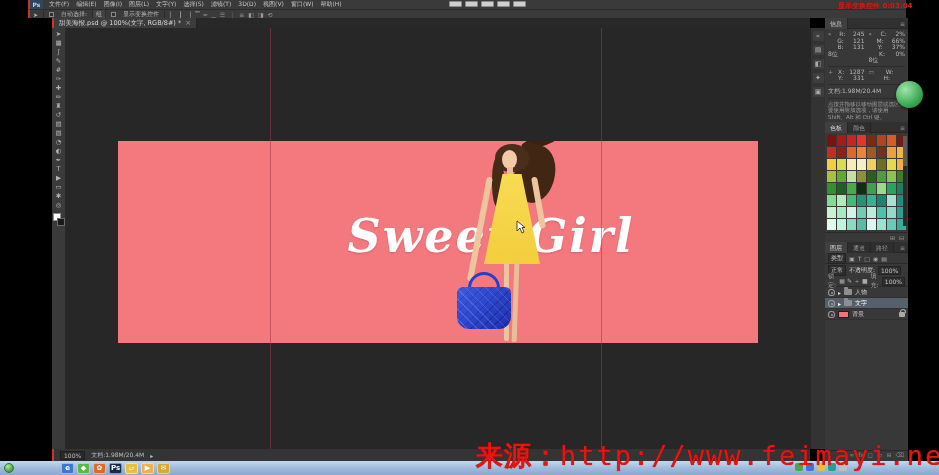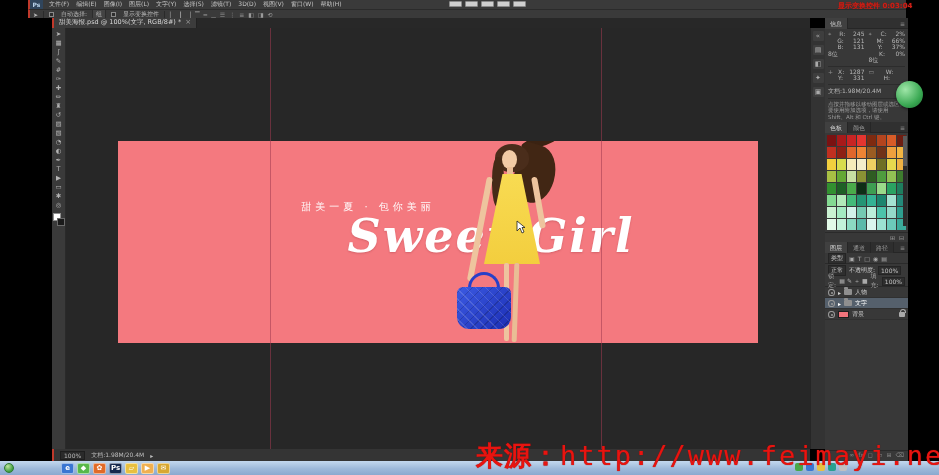--- a/index.html
+++ b/index.html
@@ -22,21 +22,21 @@
 
   .options-bar { left:28px; top:9px; width:878px; height:9px; background:#3a3a3a; border-top:1px solid #2b2b2b;
                  border-left:2px solid #c0392b; display:flex; align-items:center; gap:5px; font-size:6px; color:#b8b8b8;
                  padding-left:3px; white-space:nowrap; }
   .opt-sep { width:1px; height:7px; background:#2a2a2a; }
   .opt-chip { background:#434343; border:1px solid #2c2c2c; padding:0 3px; border-radius:1px; }
   .align-icons { display:flex; gap:4px; color:#9a9a9a; }
   .checkbox { display:inline-block; width:5px; height:5px; border:1px solid #8a8a8a; background:#2e2e2e; vertical-align:middle; margin-right:2px; }
 
   .tab-row { left:52px; top:18px; width:758px; height:10px; background:#282828; border-left:2px solid #c0392b; display:flex; }
-  .doc-tab { height:10px; background:#3c3c3c; border-right:1px solid #222; display:flex; 
+  .doc-tab { height:10px; background:#3c3c3c; border-right:1px solid #222; display:flex; align-items:center;
              gap:4px; padding:0 5px; font-size:6.5px; color:#d6d6d6; white-space:nowrap; }
   .doc-tab .close { color:#999; font-size:7px; }
 
   
   .toolbar { left:52px; top:28px; width:14px; height:421px; background:#3a3a3a; border-right:1px solid #2a2a2a;
              display:flex; flex-direction:column; align-items:center; padding-top:2px; }
   .toolbar .tool { width:12px; height:9px; font-size:6.5px; line-height:9px; text-align:center; color:#b4b4b4; }
   .color-swatches { position:relative; width:12px; height:14px; margin-top:3px; }
   .fg-swatch { position:absolute; left:0; top:0; width:8px; height:8px; border:1px solid #909090; }
   .bg-swatch { position:absolute; left:4px; top:5px; width:8px; height:8px; border:1px solid #6a6a6a; }
@@ -220,21 +220,20 @@
       
     <span class="tool">➤</span><span class="tool">▦</span><span class="tool">ʃ</span><span class="tool">✎</span><span class="tool">#</span><span class="tool">✑</span><span class="tool">✚</span><span class="tool">✏</span><span class="tool">♜</span><span class="tool">↺</span><span class="tool">▨</span><span class="tool">▧</span><span class="tool">◔</span><span class="tool">◐</span><span class="tool">✒</span><span class="tool">T</span><span class="tool">▶</span><span class="tool">▭</span><span class="tool">✱</span><span class="tool">◎</span></div>
     <div class="color-swatches">
       <div class="fg-swatch" style="background:#fff"></div>
       <div class="bg-swatch" style="background:#1a1a1a"></div>
     </div>
   </div>
 
   <div class="abs canvas">
     <div class="banner" style="background: rgb(244, 121, 127);">
-      <div class="banner-subtitle">甜美一夏 · 包你美丽</div>
       <div class="banner-headline">Sweet Girl</div>
       <div class="model">
         <div class="hair-wisp"></div>
         <div class="hair-flow"></div>
         <div class="hair-main"></div>
         <div class="hair-left"></div>
         <div class="face"></div>
         <div class="neck"></div>
         <div class="arm-left"></div>
         <div class="dress"></div>

